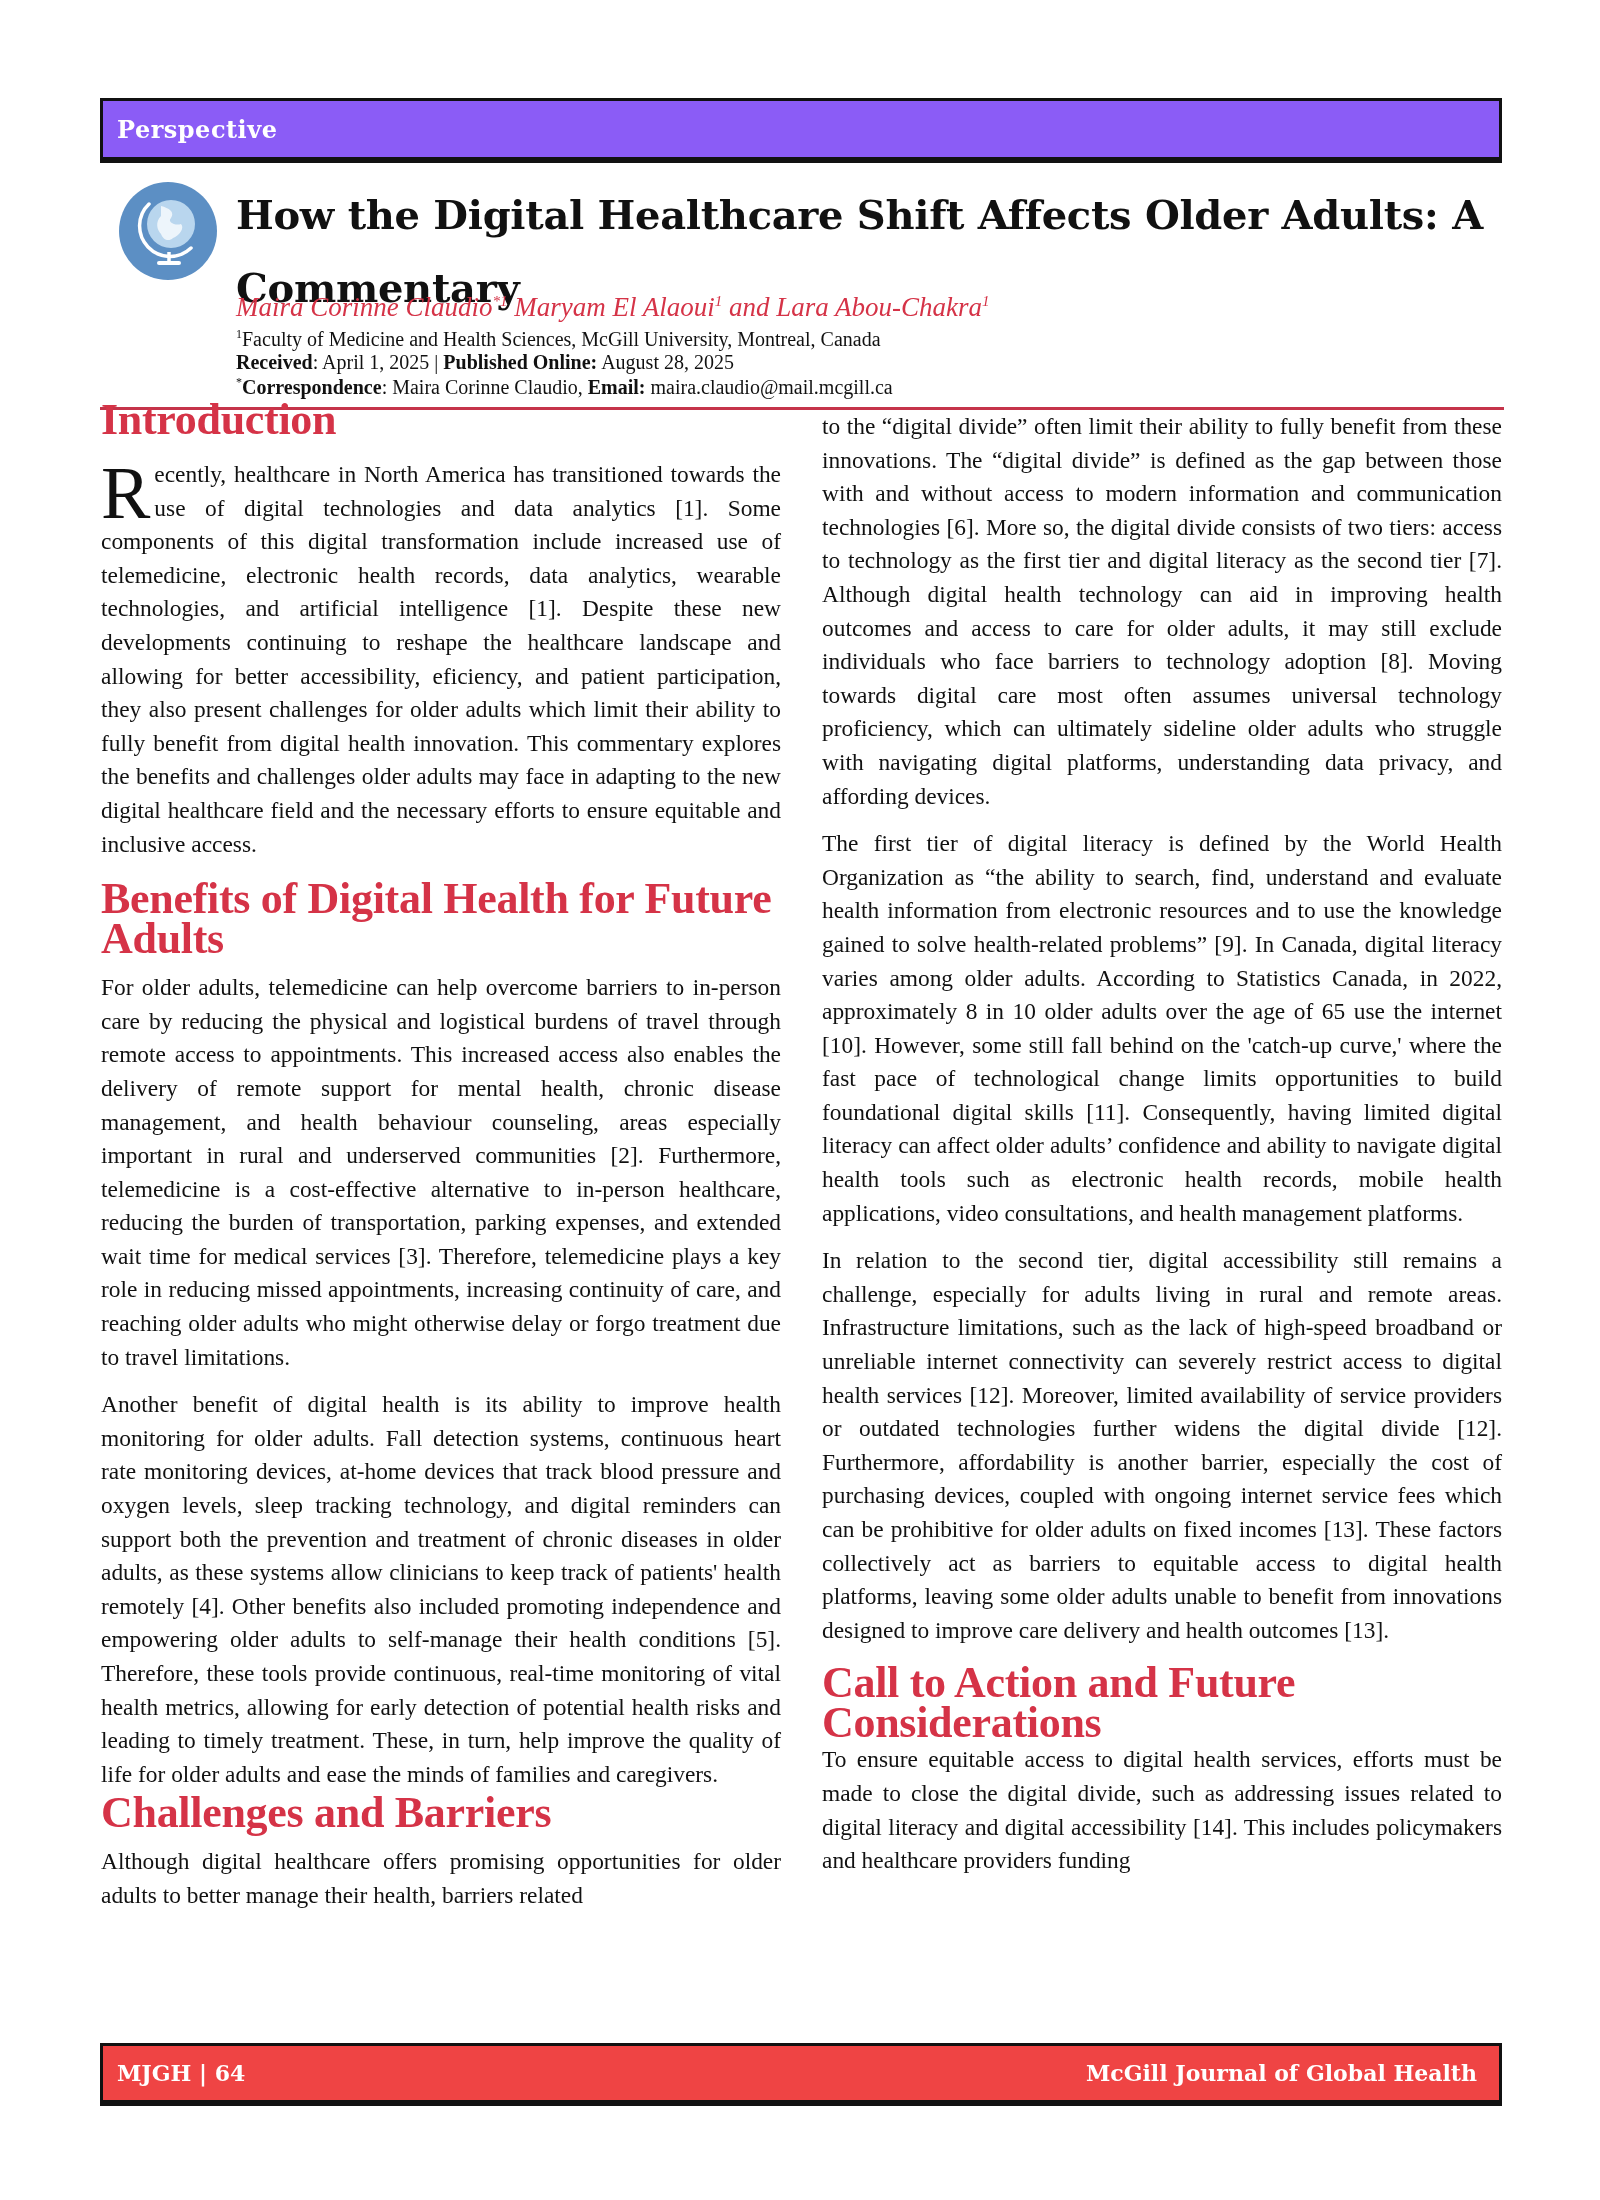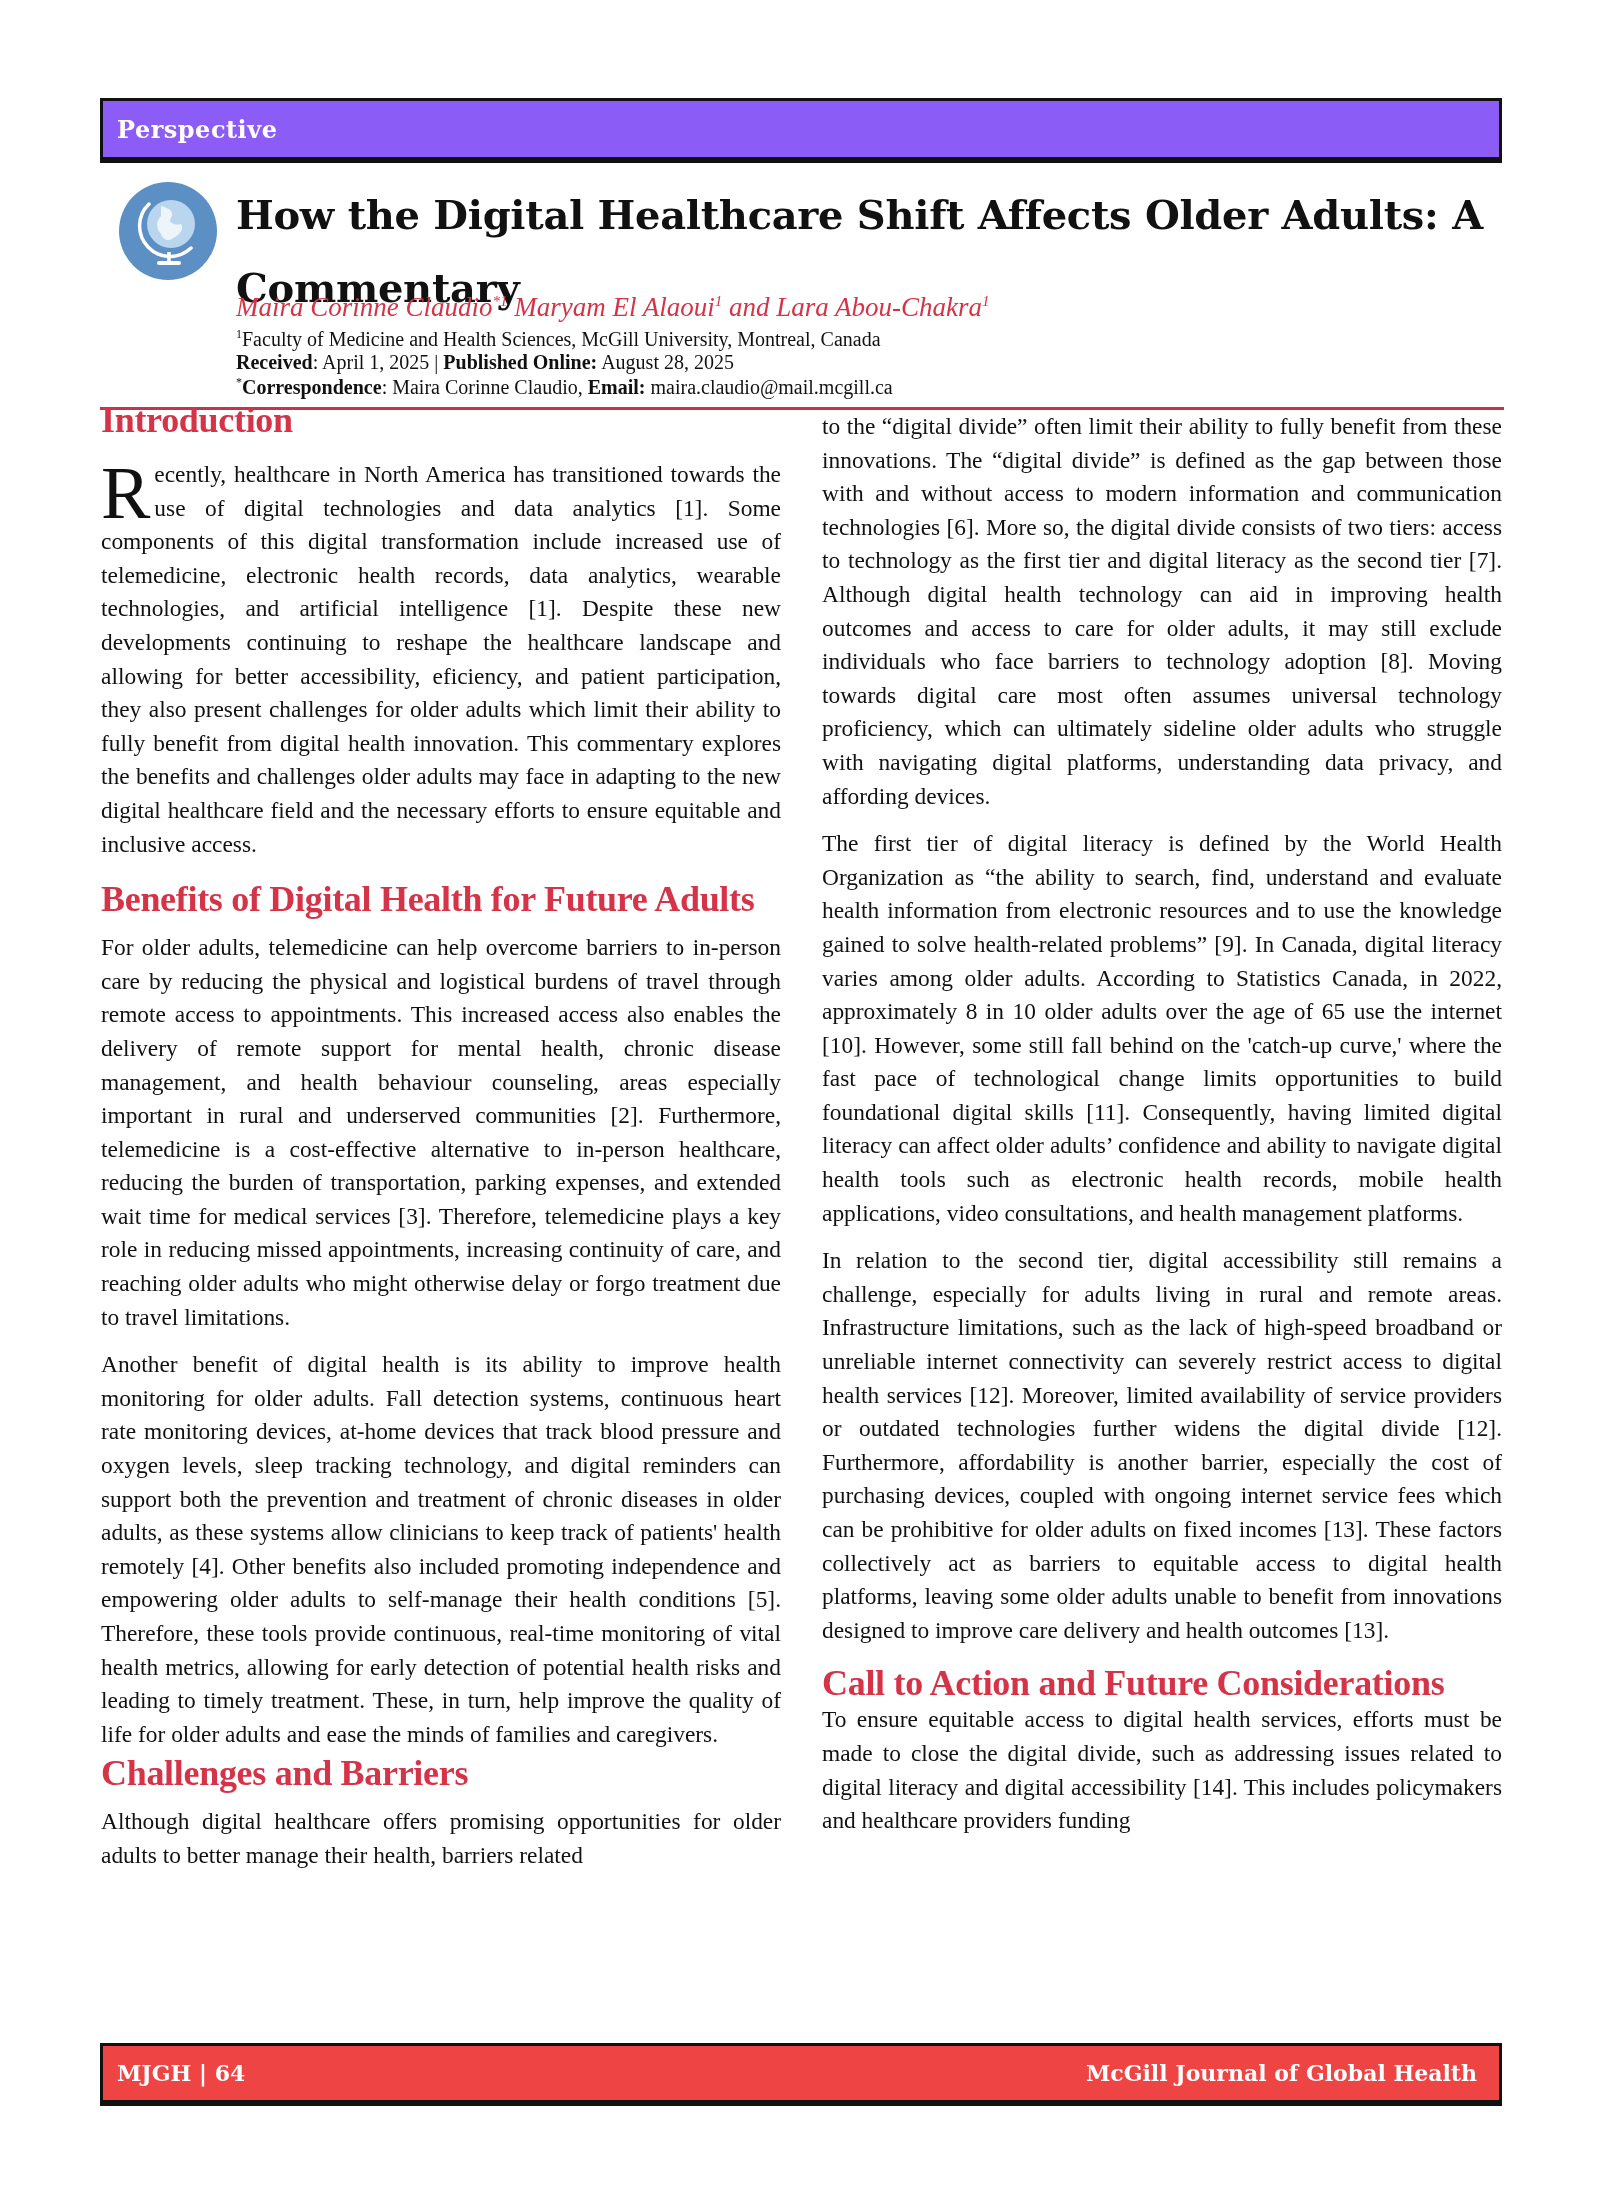--- a/index.html
+++ b/index.html
@@ -50,21 +50,21 @@
     .col {
       position: absolute; width: 680px;
       font-size: 23.4px; line-height: 33.6px; text-align: justify;
       hyphens: none;
     }
     .col-left { left: 101px; top: 400px; }
     .col-right { left: 822px; top: 410px; }
 
     .col h2 {
       color: #d53347; font-family: "Liberation Serif", serif; font-weight: bold;
-      font-size: 36px; line-height: 40px; text-align: left; letter-spacing: -0.3px;
+      font-size: 44px; line-height: 40px; text-align: left; letter-spacing: -0.3px;
     }
     .col p { margin: 0; }
     .col .gap { height: 14px; }
 
     .h-intro { margin-top: 0; margin-bottom: 18px; }
     .h-benefits { margin-top: 18px; margin-bottom: 12px; }
     .h-challenges { margin-top: 2px; margin-bottom: 12px; }
     .h-call { margin-top: 16px; }
 
     .dropcap {

